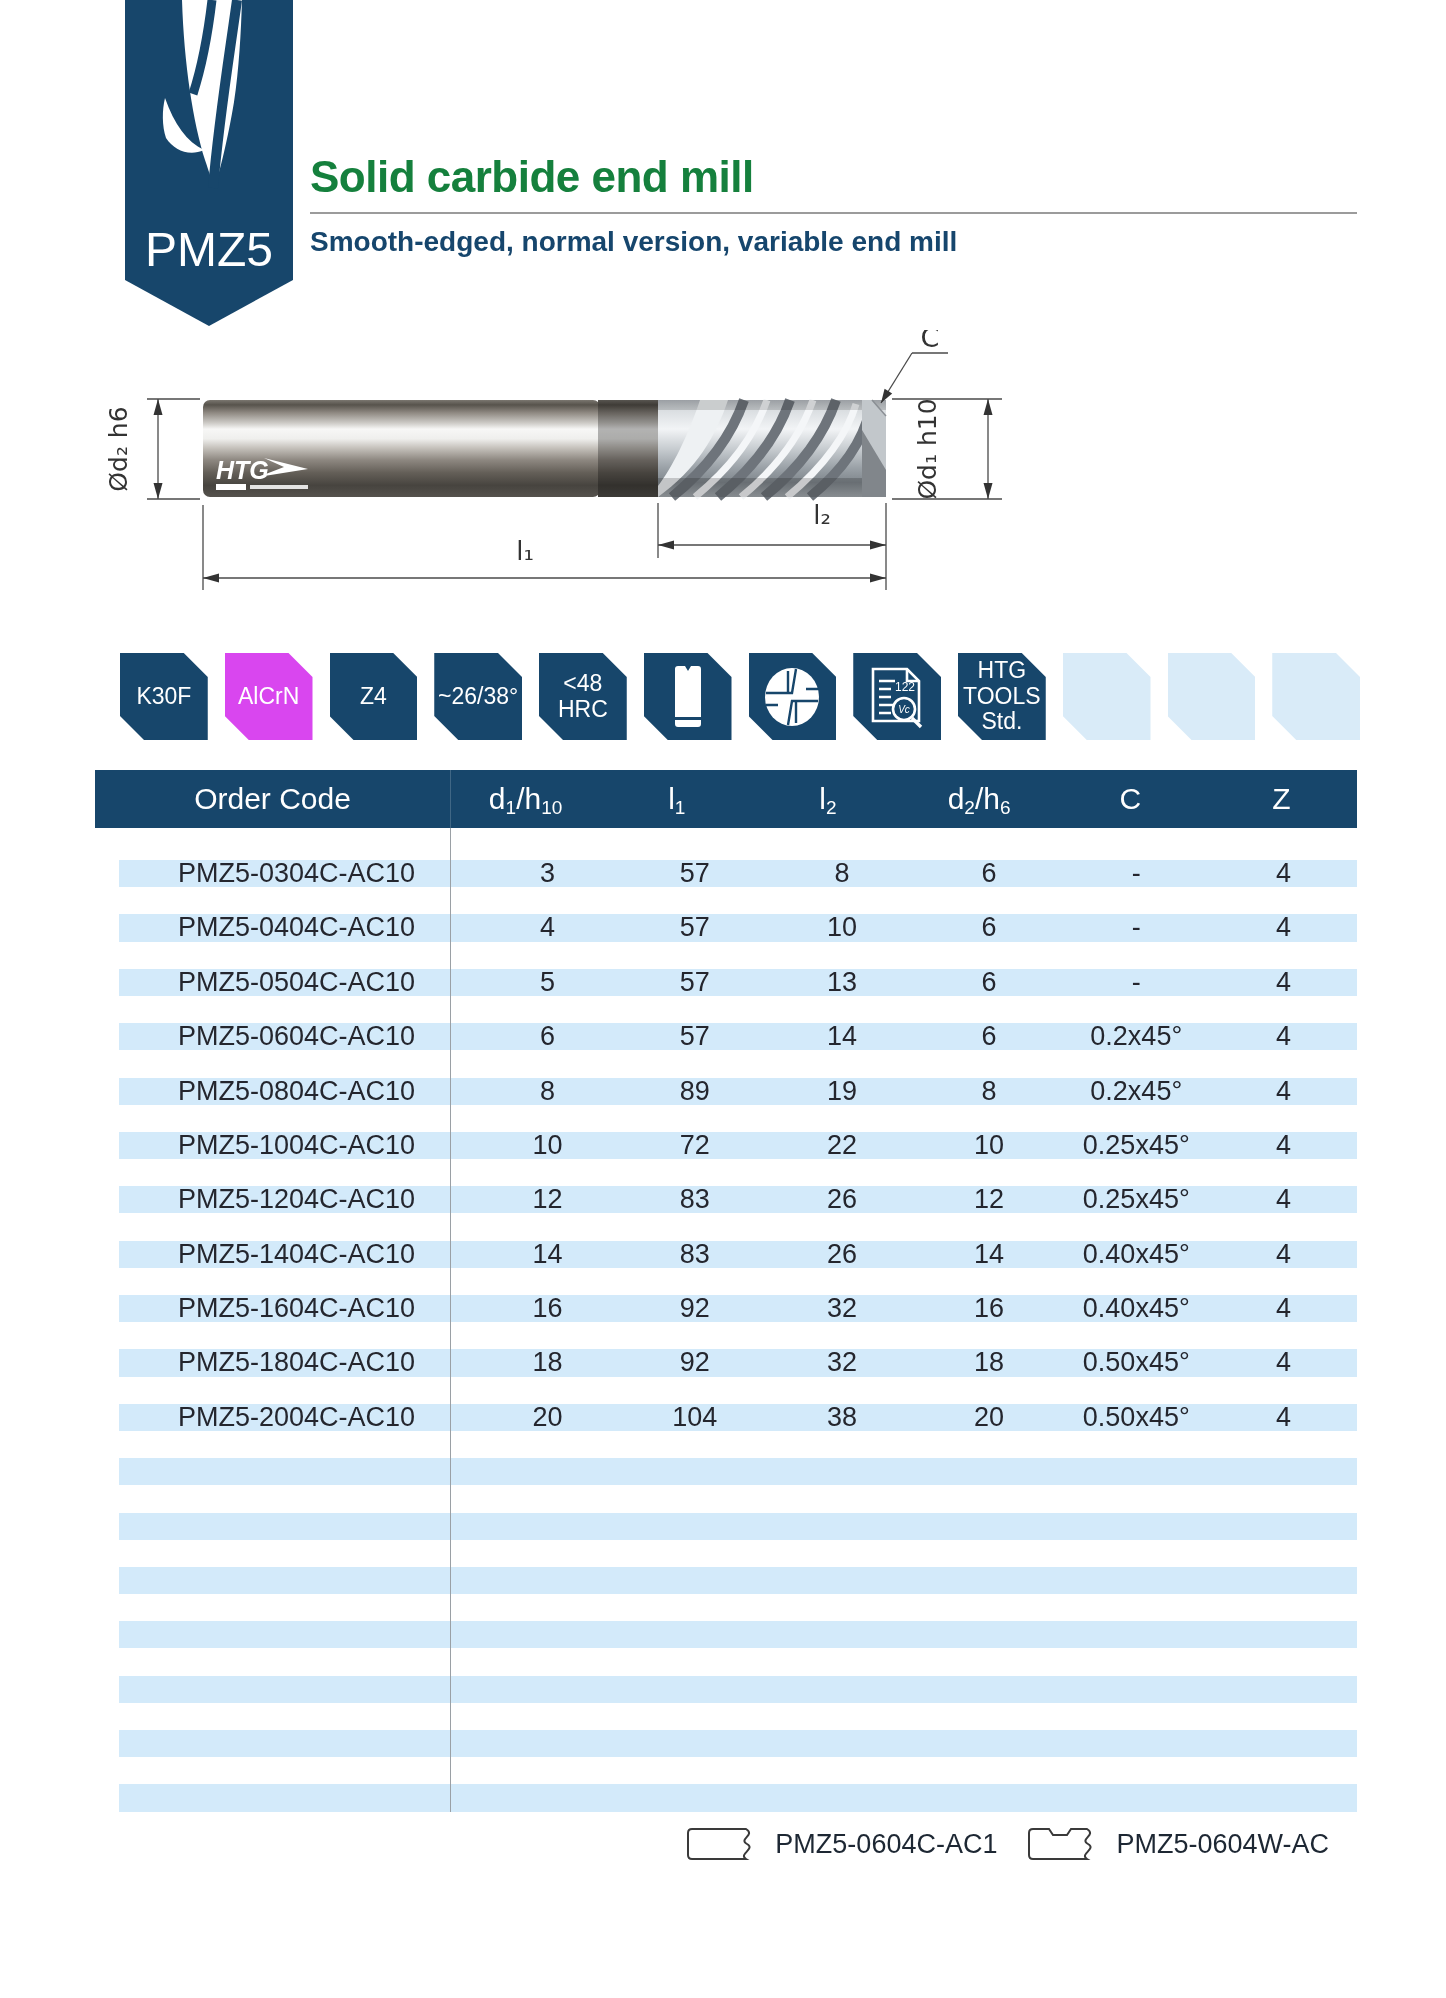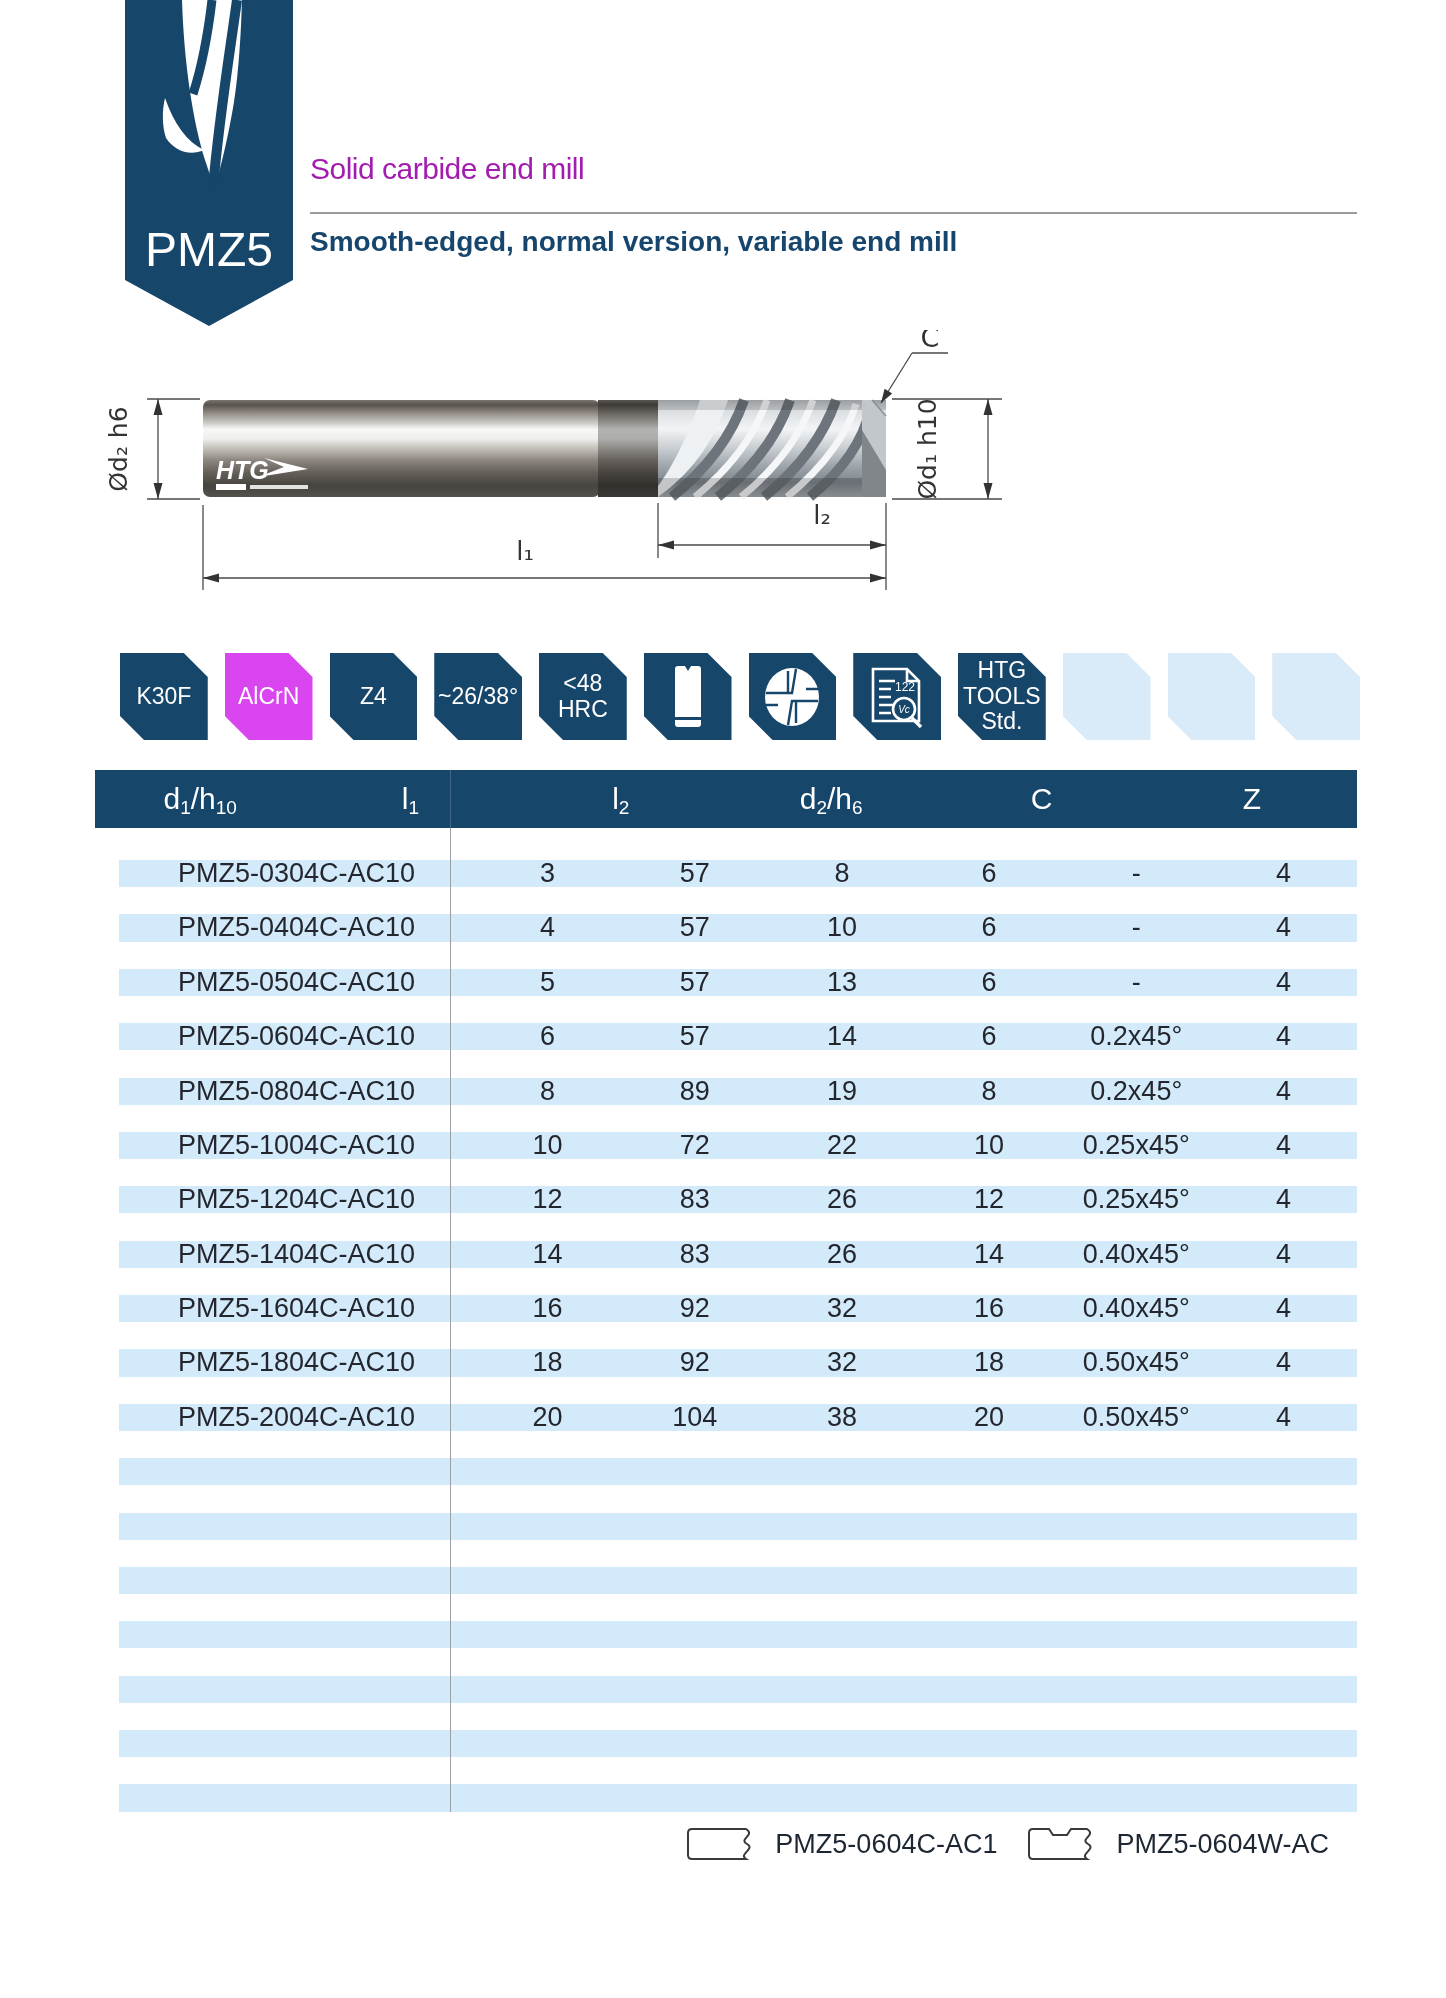--- a/index.html
+++ b/index.html
@@ -6,21 +6,21 @@
   body{
     width:1446px;height:1998px;position:relative;background:#ffffff;
     font-family:"Liberation Sans",sans-serif;color:#24262e;overflow:hidden;
   }
   .abs{position:absolute;}
 
   
   .logo-badge{left:125px;top:0;width:188px;height:326px;}
   .page-title{
     left:310px;top:152px;width:1047px;
-    font-size:30px;font-weight:400;color:#a21caf;letter-spacing:-0.5px;
+    font-size:44px;font-weight:700;color:#15803d;letter-spacing:-0.5px;
   }
   .title-rule{left:310px;top:212px;width:1047px;height:2px;background:#9b9b9b;}
   .page-subtitle{
     left:310px;top:226px;width:1047px;
     font-size:28px;font-weight:700;color:#16466d;
   }
 
   
   .diagram{left:0;top:330px;width:1050px;height:270px;}
 
@@ -250,20 +250,23 @@
         <div>TOOLS</div>
         <div>Std.</div>
       </div>
     </div>
     <div class="badge light"></div>
     <div class="badge light"></div>
     <div class="badge light"></div>
   </div>
 
 <div class="table-header">
+    <div class="th col-code">
+      <span>Order Code</span>
+    </div>
     <div class="th col-num">
       <span>d</span>
       <span class="sub">1</span>
       <span>/h</span>
       <span class="sub">10</span>
     </div>
     <div class="th col-num">
       <span>l</span>
       <span class="sub">1</span>
     </div>

